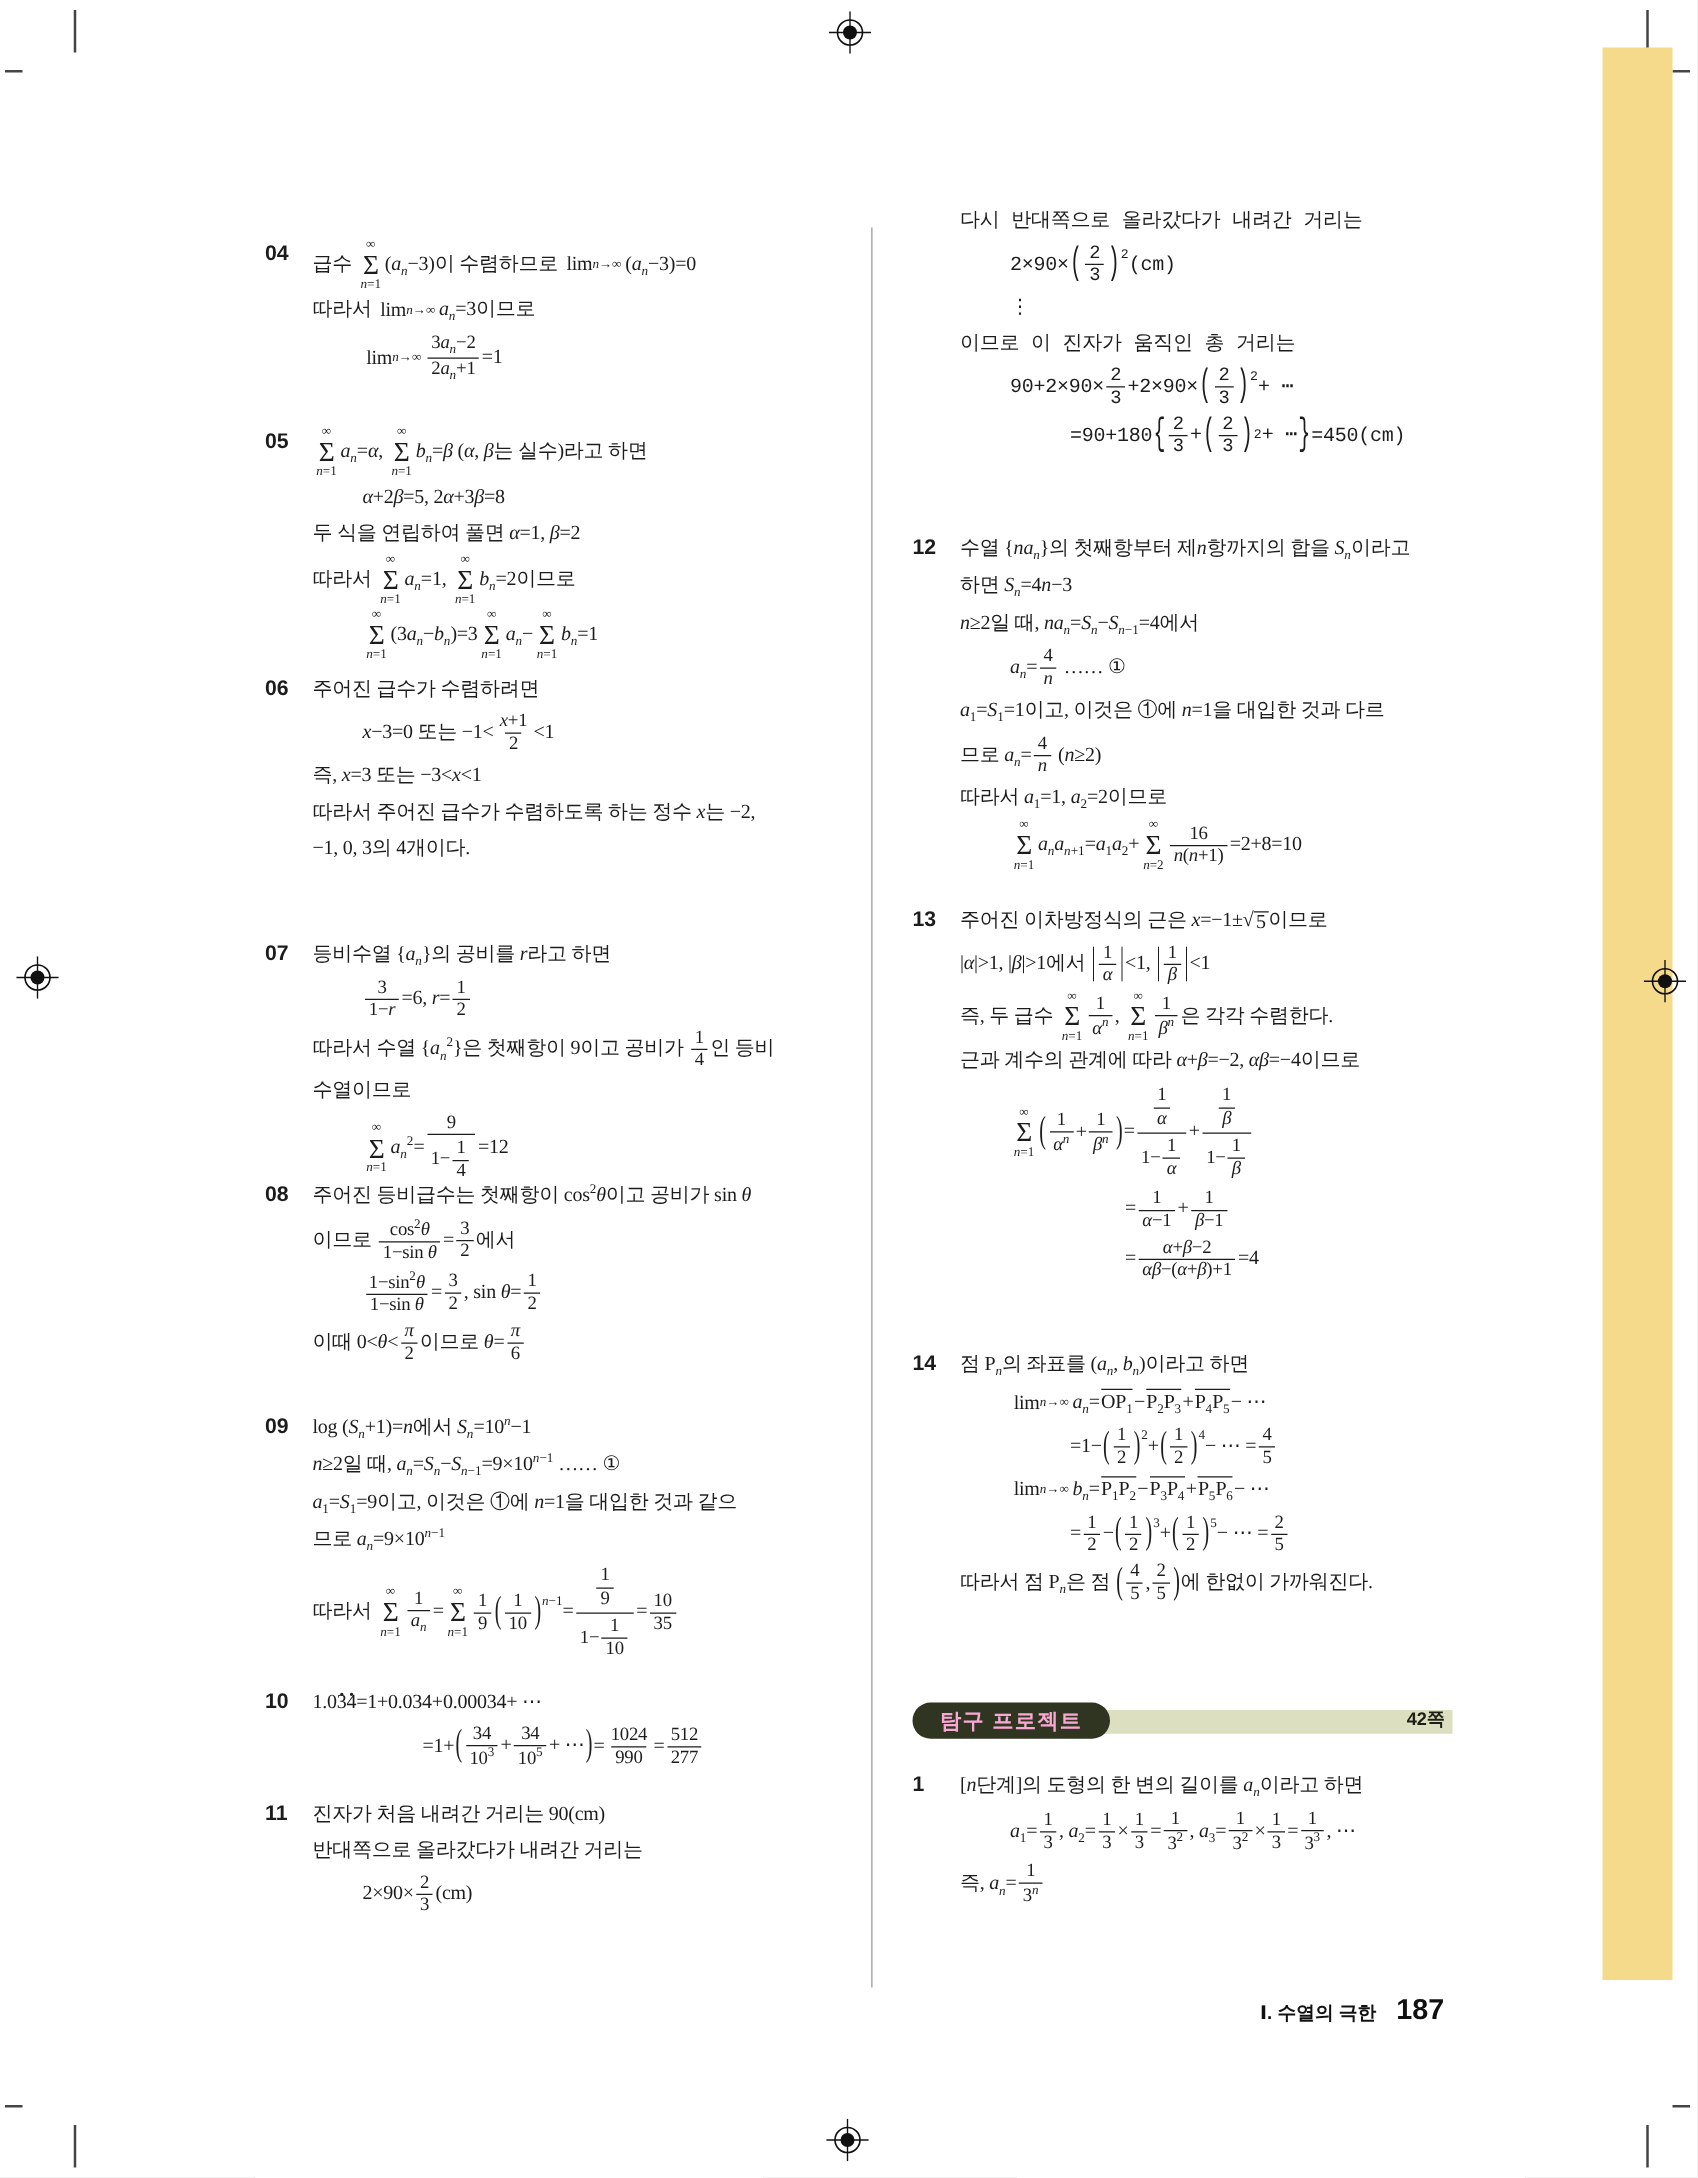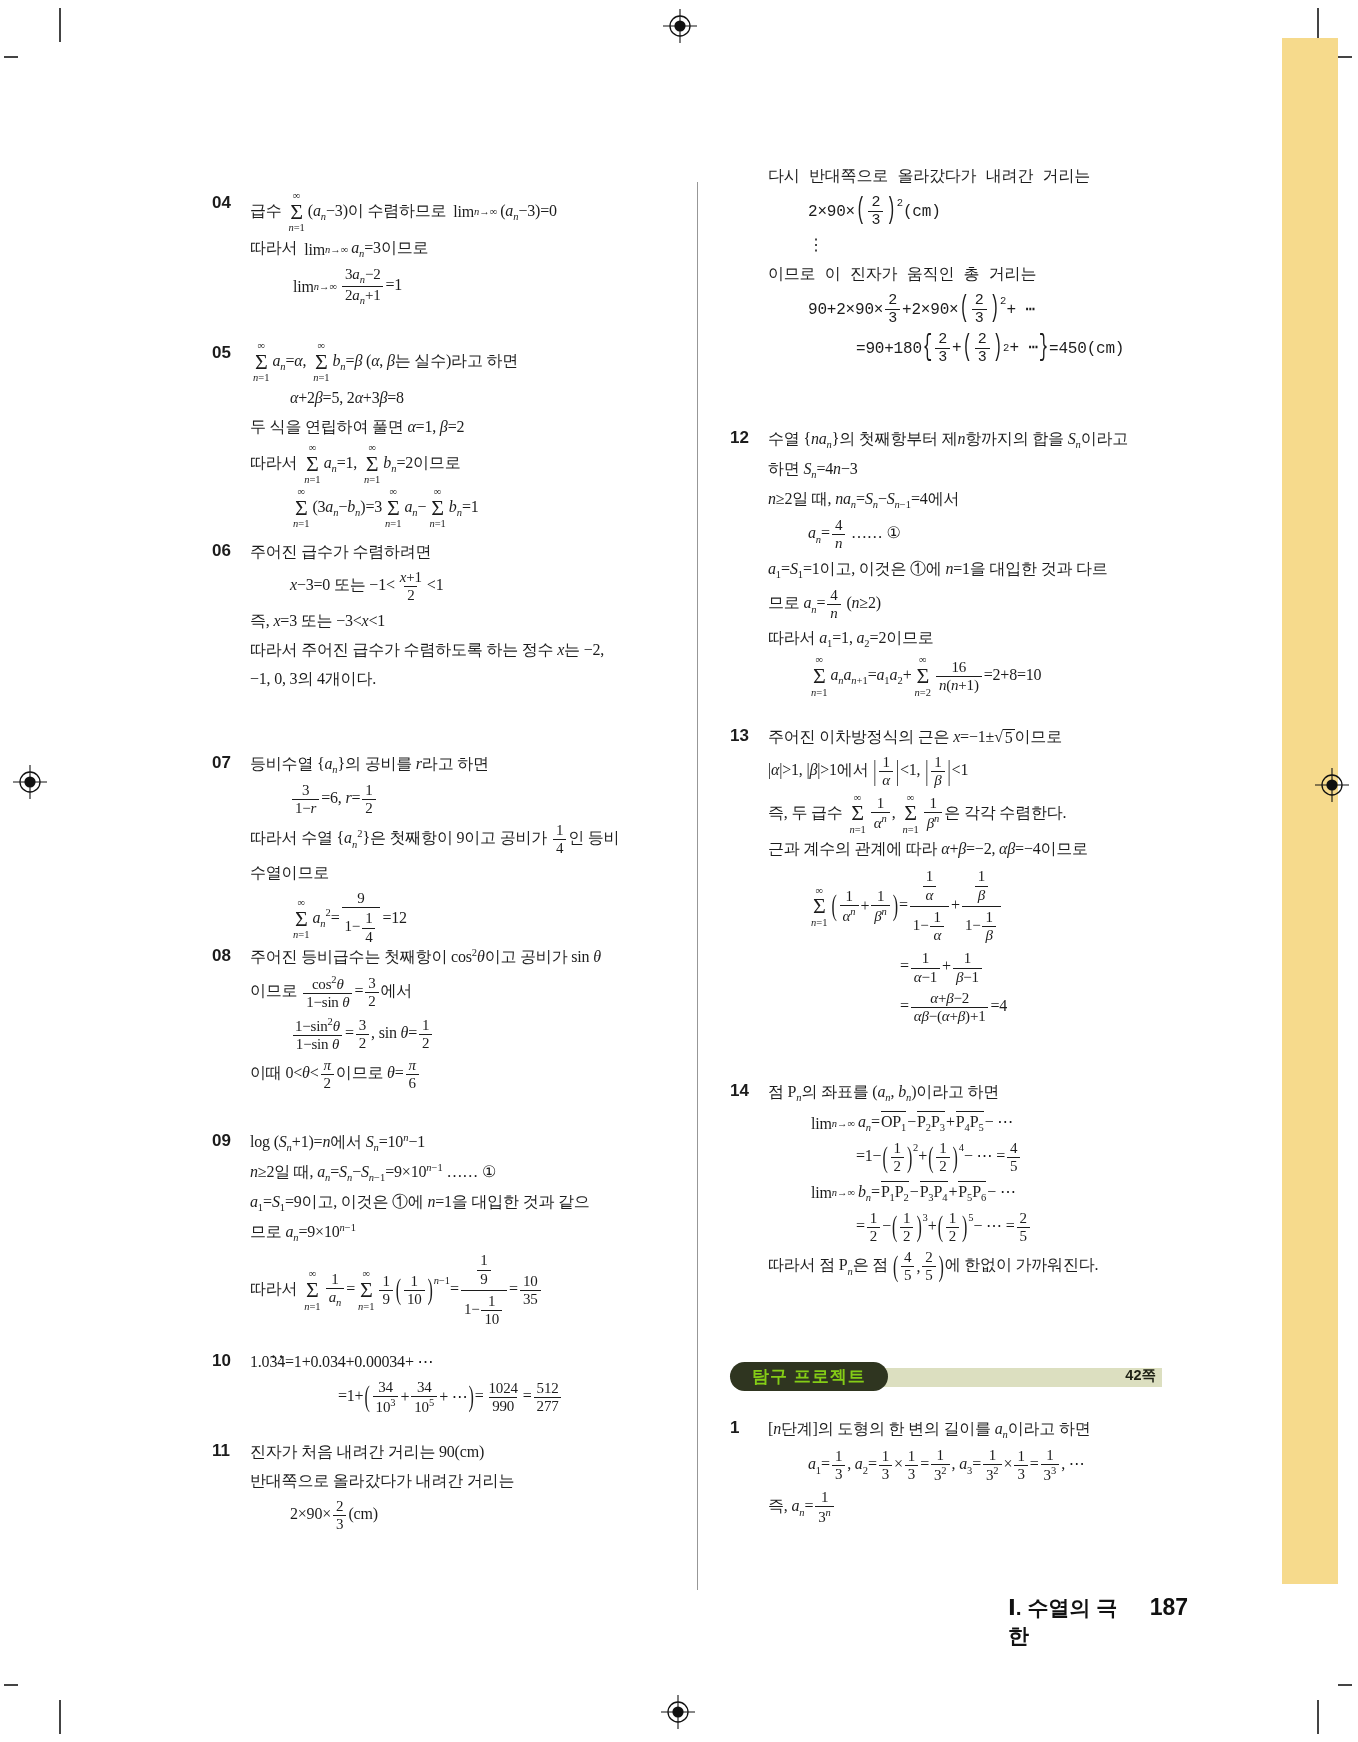--- a/index.html
+++ b/index.html
@@ -37,28 +37,28 @@
   .gi{display:inline-flex;align-items:center;}
   .sqrt{display:inline-flex;align-items:stretch;vertical-align:baseline;}
   .rs{line-height:1.05;}
   .rb{border-top:1.3px solid #1c1c1c;padding:0 2px;line-height:1.05;}
   .dot{position:relative;}
   .dot::after{content:"\00B7";position:absolute;left:50%;top:-0.62em;transform:translateX(-50%);font-weight:700;}
   
   .banner{position:absolute;left:730px;top:1362px;width:432px;height:30px;}
   .banner-band{position:absolute;left:70px;right:0;top:6px;height:19px;}
   .banner-pill{position:absolute;left:0;top:0;height:29px;padding:0 22px;border-radius:15px;
-       display:flex;align-items:center;color:#84cc16;font-family:"Liberation Sans","DejaVu Sans",sans-serif;
+       display:flex;align-items:center;color:#f9a8d4;font-family:"Liberation Sans","DejaVu Sans",sans-serif;
        font-weight:bold;font-size:17px;letter-spacing:1px;}
   .banner-ref{position:absolute;right:6px;top:4px;font-family:"Liberation Sans","DejaVu Sans",sans-serif;
        font-weight:bold;font-size:14.5px;color:#1d2014;}
   
   .footer{position:absolute;left:1008px;top:1594px;width:180px;display:flex;align-items:baseline;gap:16px;
        font-family:"Liberation Sans","DejaVu Sans",sans-serif;}
-  .footer-section{font-weight:bold;font-size:21px;color:#111;}
+  .footer-section{font-weight:bold;font-size:15px;color:#111;}
   .footer-page{font-weight:bold;font-size:23px;color:#111;}
 </style>
 </head>
 <body>
 
 <div class="page" id="page">
 
   <div class="trim v" style="left:59px;top:8px"></div>
   <div class="trim h" style="left:4px;top:56px"></div>
   <div class="trim v" style="left:1317px;top:8px"></div>

